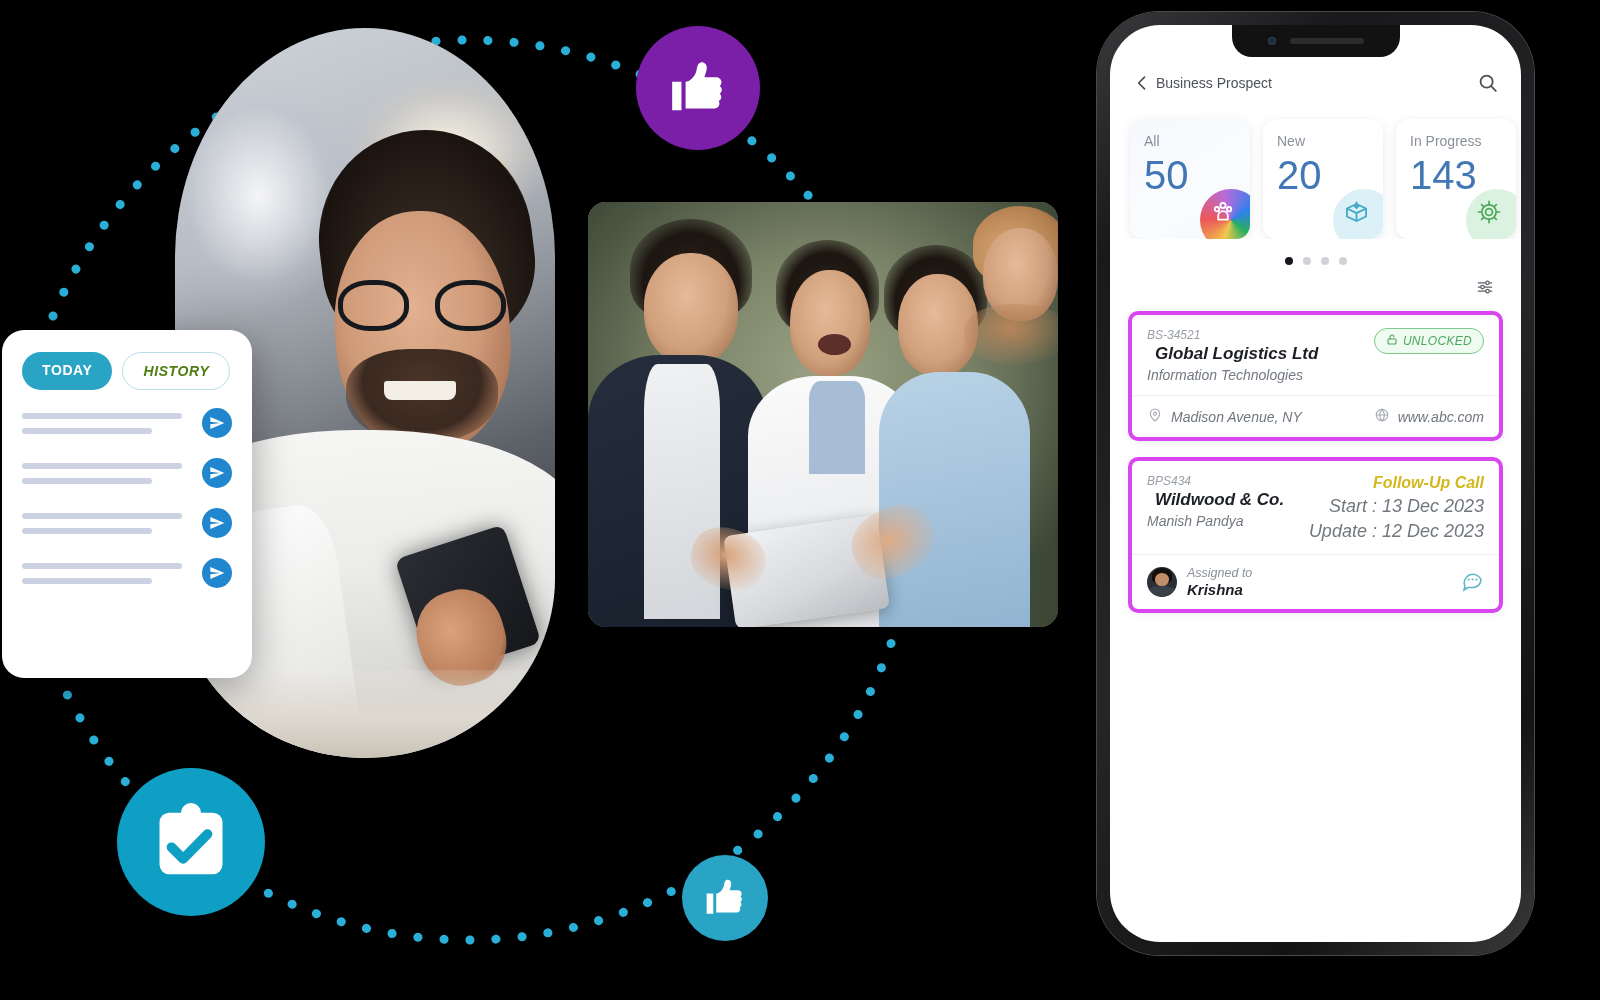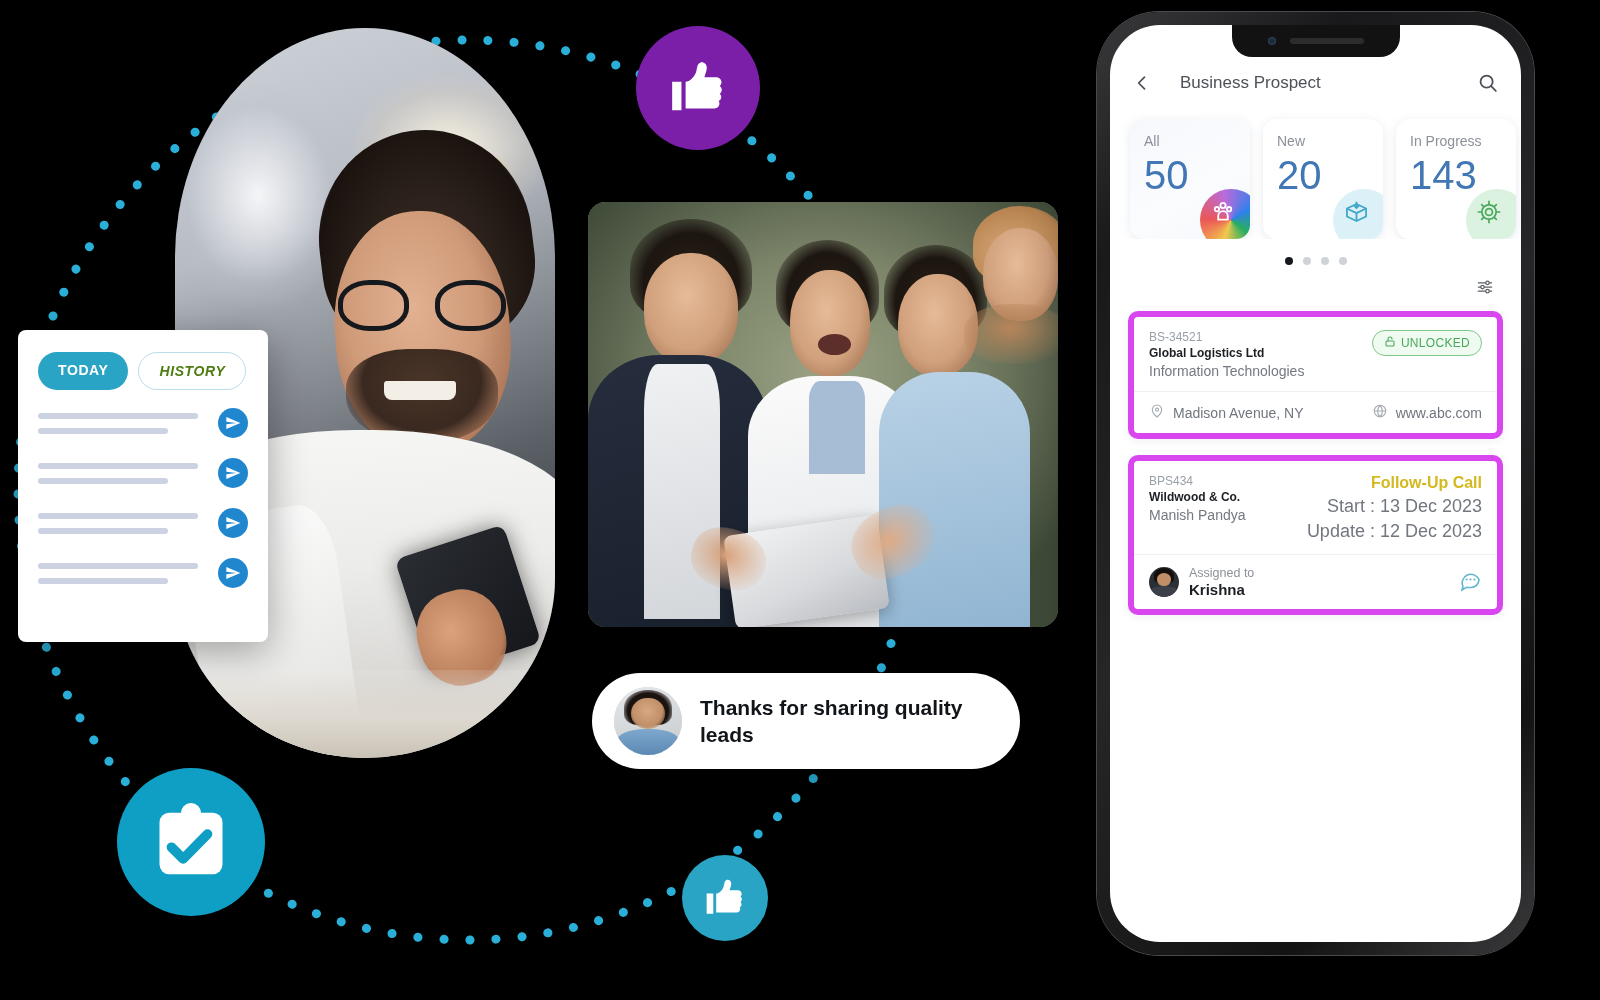--- a/index.html
+++ b/index.html
@@ -121,22 +121,22 @@
   .team-photo .body { border-radius: 40% 40% 0 0 / 24% 24% 0 0; }
   .team-photo .tablet {
     position: absolute; left: 30%; bottom: 2%; width: 33%; height: 22%;
     background: linear-gradient(160deg,#f2f3f4,#d7d9dc 60%,#b9bcc1);
     border-radius: 8px; transform: rotate(-8deg);
     box-shadow: 0 4px 16px rgba(0,0,0,.3);
   }
 
   
   .leads-card {
-    position: absolute; left: 18px; top: 330px; width: 250px; height: 312px;
-    background: #ffffff; border-radius: 8px;
+    position: absolute; left: 2px; top: 330px; width: 250px; height: 348px;
+    background: #ffffff; border-radius: 22px;
     box-shadow: 0 10px 40px rgba(0,0,0,.35);
     padding: 22px 20px;
   }
   .tabs { display: flex; gap: 10px; }
   .tab {
     border-radius: 999px; font-size: 14px; font-weight: bold; letter-spacing: .6px;
     padding: 10px 20px; text-align: center; cursor: pointer;
   }
   .tab.active { background: #2aa4c4; color: #fff; }
   .tab.inactive { background: #fff; color: #4d7c0f; border: 1.5px solid #b8dee9; font-style: italic; }
@@ -213,21 +213,21 @@
     display: flex; align-items: center; justify-content: center; gap: 14px;
   }
   .notch .speaker { width: 74px; height: 6px; border-radius: 4px; background: #2b2c2e; }
   .notch .cam { width: 8px; height: 8px; border-radius: 50%; background: #1d2635; box-shadow: inset 0 0 3px #3b5b8a; }
 
   .app-header {
     position: relative; z-index: 1; display: flex; align-items: center;
     padding: 38px 22px 0 22px; height: 78px;
   }
   .back-icon { width: 20px; height: 20px; flex: none; cursor: pointer; }
-  .app-title { margin-left: 28px; font-size: 17px; color: #4d5158; flex: 1; }
+  .app-title { margin-left: 4px; font-size: 14px; color: #4d5158; flex: 1; }
   .search-icon { width: 22px; height: 22px; cursor: pointer; }
 
   .stat-strip {
     display: flex; gap: 13px; padding: 16px 0 0 20px; overflow: hidden;
   }
   .stat-card {
     position: relative; width: 120px; height: 120px; flex: none;
     background: #fff; border-radius: 14px; padding: 14px 0 0 14px;
     box-shadow: 0 2px 10px rgba(70,90,120,.13);
     overflow: hidden; cursor: pointer;
@@ -244,27 +244,27 @@
   .stat-badge.green { background: #dcf2e0; }
 
   .dots-row { display: flex; gap: 10px; justify-content: center; margin-top: 18px; }
   .pdot { width: 8px; height: 8px; border-radius: 50%; background: #cfd2d6; }
   .pdot.on { background: #15181c; }
 
   .filter-row { display: flex; justify-content: flex-end; padding: 12px 26px 0 0; }
 
   .lead-list { padding: 10px 18px 0 18px; display: flex; flex-direction: column; gap: 16px; }
   .lead-item {
-    background: #fff; border-radius: 10px; border: 6px solid #d946ef;
+    background: #fff; border-radius: 10px; border: 4px solid #d946ef;
     box-shadow: 0 2px 9px rgba(80,100,130,.09);
-    padding: 13px 15px 0 15px; cursor: pointer;
+    padding: 13px 15px 0 15px; cursor: pointer; font-style: italic;
   }
   .li-top { display: flex; justify-content: space-between; align-items: flex-start; }
   .li-code { font-size: 12px; color: #9aa0a8; }
-  .li-name { font-size: 12px; font-weight: bold; color: #1c1f24; margin-top: 2px; }
+  .li-name { font-size: 17px; font-weight: bold; color: #1c1f24; margin-top: 2px; margin-left: 8px; }
   .li-sub { font-size: 14px; color: #737981; margin-top: 3px; }
   .unlocked-pill {
     display: flex; align-items: center; gap: 5px;
     border: 1.3px solid #7ec88a; color: #4aa85c; background: #effaf1;
     border-radius: 999px; padding: 4px 11px; font-size: 12px; letter-spacing: .3px; font-weight: 500;
   }
   .li-divider { height: 1px; background: #eef0f2; margin: 12px -15px 0 -15px; }
   .li-bottom { display: flex; justify-content: space-between; align-items: center; padding: 11px 0; }
   .li-meta { display: flex; align-items: center; gap: 8px; font-size: 14px; color: #70767e; }
   .li-right { text-align: right; }
@@ -400,29 +400,20 @@
       <path d="M6.8 13.4l3.1 3.1 6.5-6.6" fill="none" stroke="#0f9fc4" stroke-width="2.6" stroke-linecap="round" stroke-linejoin="round"></path>
     </svg>
   </div>
 
   <div class="badge-circle" id="thumb-teal">
     <svg width="44" height="44" viewBox="0 0 24 24" fill="#ffffff">
       <path d="M2 9.6h3.6v11H2zM7.2 9.6c1.6 0 3.4-2 4-3.6.5-1.4.3-3.2 1.6-3.8 1.3-.5 2.6.5 2.6 2 0 1.3-.7 2.6-.9 3.6h4.6c1.1 0 2 .9 2 2 0 .6-.3 1.1-.7 1.4.5.3.8.9.8 1.5s-.3 1.2-.8 1.5c.4.3.6.8.6 1.3 0 .7-.4 1.3-1 1.5.2.3.3.6.3 1 0 1-.8 1.9-1.9 1.9H7.2z"></path>
     </svg>
   </div>
 
-  <div class="testimonial">
-    <div class="avatar-ring">
-      <div class="av-bg"></div>
-        <div class="av-hair"></div>
-        <div class="av-face"></div>
-        <div class="av-shirt"></div>
-    </div>
-    <div class="testimonial-text">Thanks for sharing quality leads</div>
-  </div>
 
   <div class="phone">
     <div class="phone-screen">
       <div class="notch">
         <div class="cam"></div>
         <div class="speaker"></div>
       </div>
 
       <div class="app-header">
         <span class="back-icon">

